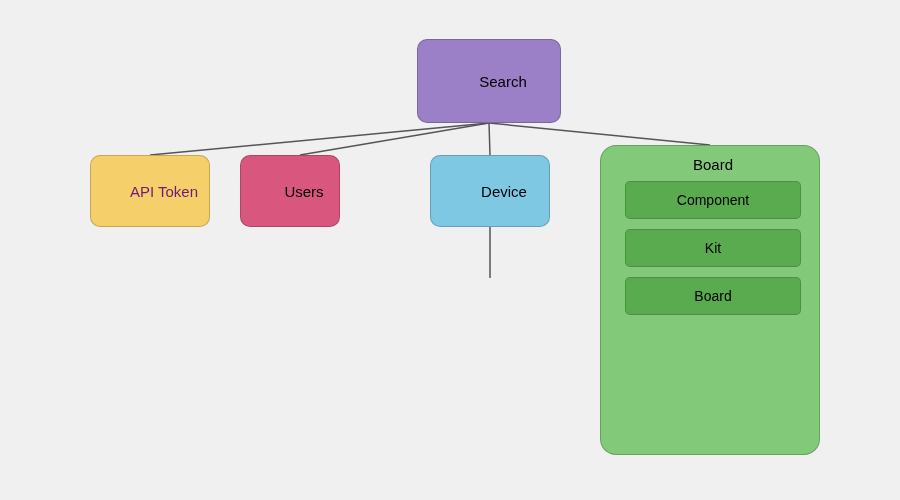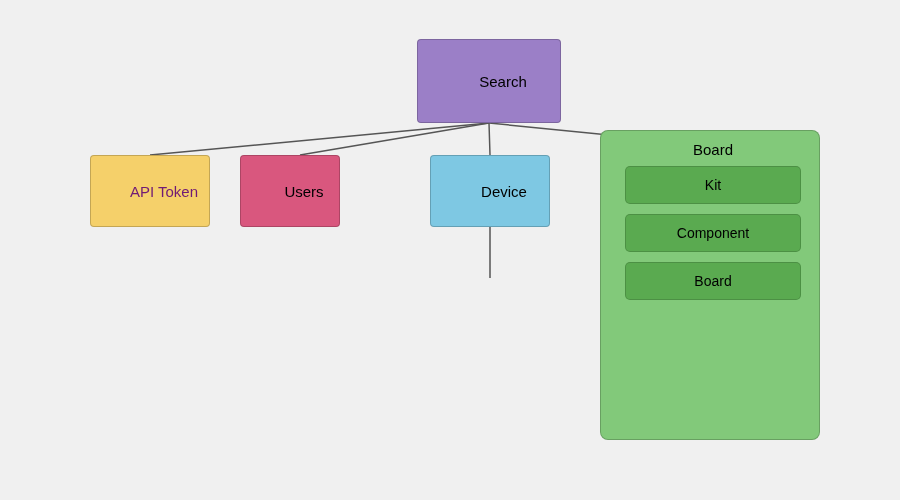--- a/index.html
+++ b/index.html
@@ -22,21 +22,21 @@
       position: absolute;
       top: 0;
       left: 0;
       width: 900px;
       height: 500px;
       pointer-events: none;
     }
 
     .node {
       position: absolute;
-      border-radius: 4px;
+      border-radius: 10px;
       display: flex;
       align-items: center;
       justify-content: center;
       font-size: 15px;
       font-weight: 400;
       text-align: left;
       border: 1.5px solid rgba(0,0,0,0.2);
       padding-left: 28px;
     }
 
@@ -87,24 +87,24 @@
       width: 120px;
       height: 84px;
       left: 430px;
       top: 278px;
     }
 
     
     .node-board-container {
       position: absolute;
       background: #82c97a;
-      border-radius: 8px;
+      border-radius: 16px;
       border: 1.5px solid rgba(0,0,0,0.2);
       left: 600px;
-      top: 130px;
+      top: 145px;
       width: 220px;
       height: 310px;
       padding-left: 6px;
     }
 
     .board-title {
       text-align: center;
       font-size: 15px;
       padding: 10px 0 8px 0;
       color: #000;
@@ -159,24 +159,24 @@
 
   <div class="node node-device">
     <span>Device</span>
   </div>
 
 
   <div class="node-board-container">
     <div class="board-title">Board</div>
     <div class="board-items">
       <div class="board-item">
-        <span>Kit</span>
+        <span>Component</span>
       </div>
       <div class="board-item">
-        <span>Component</span>
+        <span>Kit</span>
       </div>
       <div class="board-item">
         <span>Board</span>
       </div>
     </div>
   </div>
 
 </div>
 
 </body></html>

